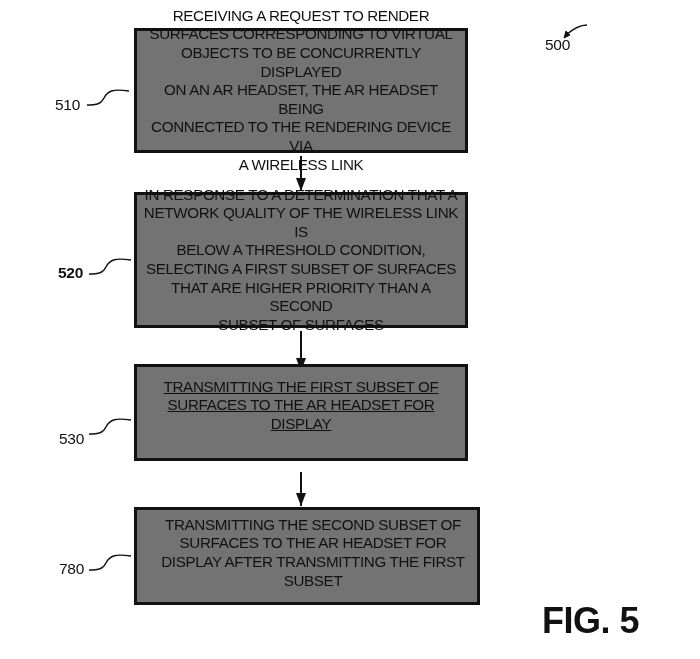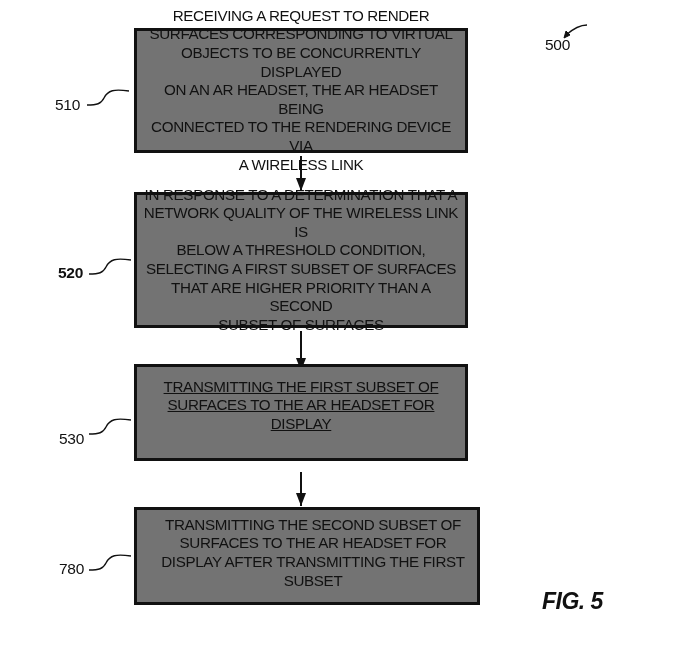--- a/index.html
+++ b/index.html
@@ -5,22 +5,22 @@
   html, body { margin: 0; padding: 0; background: #ffffff; }
   body { width: 700px; height: 659px; position: relative; overflow: hidden;
          font-family: "Liberation Sans", sans-serif; color: #111; }
   .box { position: absolute; left: 134px; width: 328px; border: 3px solid #111;
          background: #737373; display: flex; align-items: center; justify-content: center;
          box-sizing: content-box; }
   .box-text { text-align: center; font-size: 15.2px; line-height: 18.6px;
               letter-spacing: -0.35px; white-space: pre-line; padding: 0 4px; }
   .ref { position: absolute; font-size: 15.5px; letter-spacing: -0.3px; }
   svg.overlay { position: absolute; left: 0; top: 0; }
-  .fig { position: absolute; left: 542px; top: 588px; font-size: 23px; font-weight: bold;
-         font-style: italic; letter-spacing: -0.5px; }
+  .fig { position: absolute; left: 542px; top: 600px; font-size: 36px; font-weight: bold;
+         letter-spacing: -0.5px; }
 </style>
 </head>
 <body>
 
 <svg class="overlay" width="700" height="659">
   <defs>
     <marker id="ah" markerWidth="10" markerHeight="12" refX="5" refY="11" orient="auto" markerUnits="userSpaceOnUse">
       <path d="M0,0 L10,0 L5,12 Z" fill="#111"></path>
     </marker>
   </defs>

